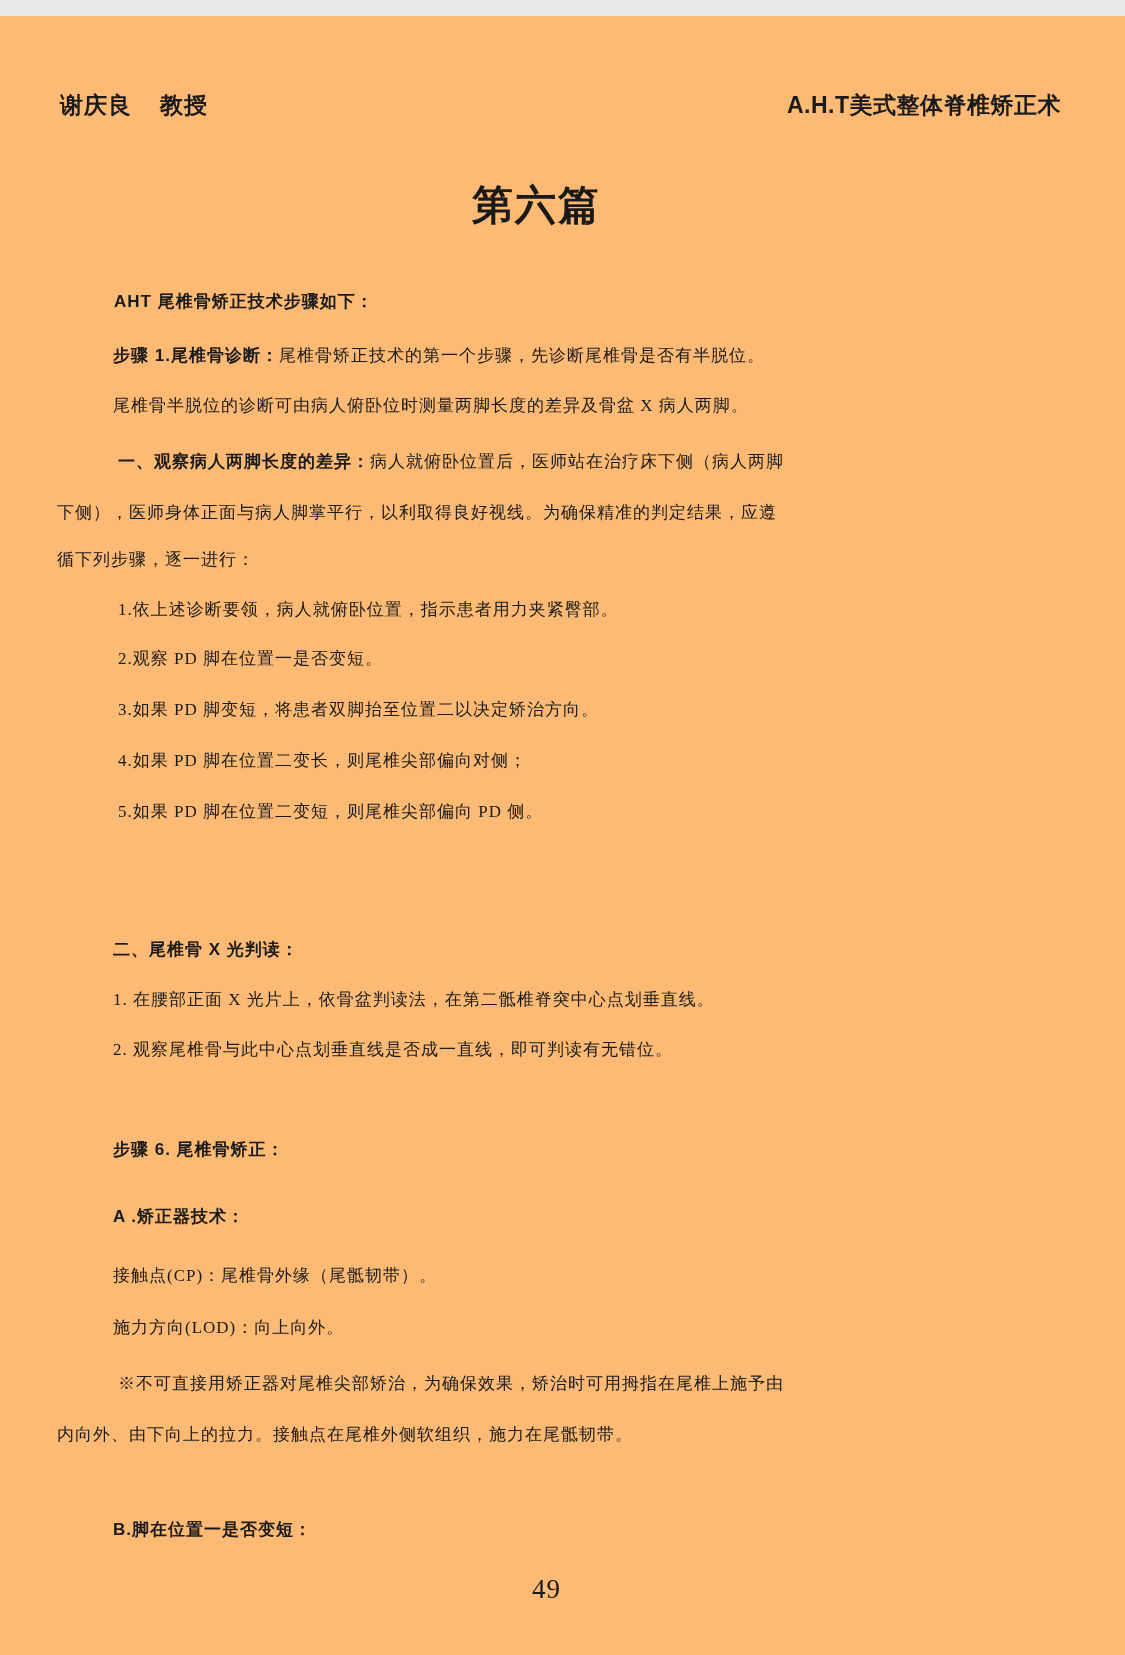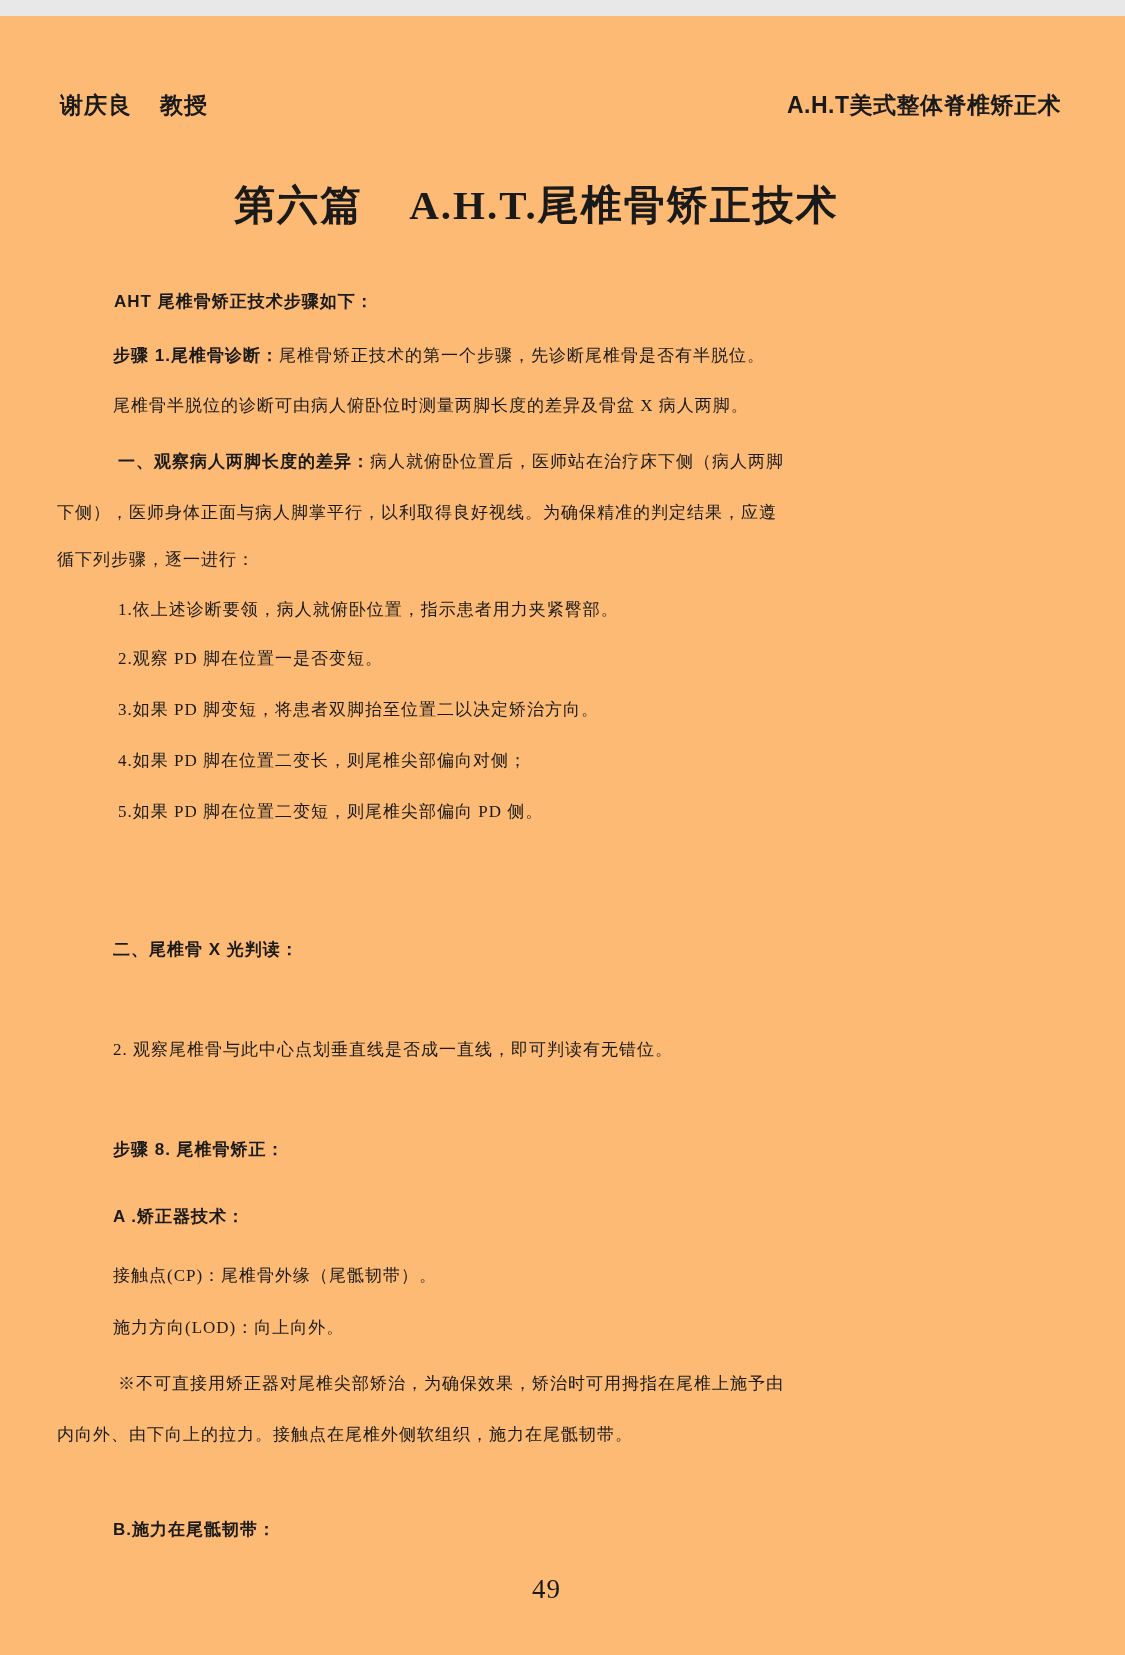--- a/index.html
+++ b/index.html
@@ -50,21 +50,20 @@
 
 <div class="page">
 
   <div class="hdr hdr-left">
     <span>谢庆良</span><span class="gap">教授</span>
   </div>
   <div class="hdr hdr-right">A.H.T美式整体脊椎矫正术</div>
 
   <div class="title-row">
     <span>第六篇</span>
-    <span>A.H.T.尾椎骨矫正技术</span>
   </div>
 
   <div class="line hline" style="left:114px;top:272px;">AHT 尾椎骨矫正技术步骤如下：</div>
 
   <div class="line" style="left:113px;top:326px;">
     <span class="lead">步骤 1.尾椎骨诊断：</span><span>尾椎骨矫正技术的第一个步骤，先诊断尾椎骨是否有半脱位。</span>
   </div>
   <div class="line" style="left:113px;top:376px;">尾椎骨半脱位的诊断可由病人俯卧位时测量两脚长度的差异及骨盆 X 病人两脚。</div>
 
   <div class="line" style="left:118px;top:432px;">
@@ -73,27 +72,28 @@
   <div class="line" style="left:57px;top:483px;">下侧），医师身体正面与病人脚掌平行，以利取得良好视线。为确保精准的判定结果，应遵</div>
   <div class="line" style="left:57px;top:530px;">循下列步骤，逐一进行：</div>
 
   <div class="line" style="left:118px;top:580px;">1.依上述诊断要领，病人就俯卧位置，指示患者用力夹紧臀部。</div>
   <div class="line" style="left:118px;top:629px;">2.观察 PD 脚在位置一是否变短。</div>
   <div class="line" style="left:118px;top:680px;">3.如果 PD 脚变短，将患者双脚抬至位置二以决定矫治方向。</div>
   <div class="line" style="left:118px;top:731px;">4.如果 PD 脚在位置二变长，则尾椎尖部偏向对侧；</div>
   <div class="line" style="left:118px;top:782px;">5.如果 PD 脚在位置二变短，则尾椎尖部偏向 PD 侧。</div>
 
   <div class="line hline" style="left:113px;top:920px;">二、尾椎骨 X 光判读：</div>
+  <div class="line" style="left:113px;top:970px;">1. 在腰部正面 X 光片上，依骨盆判读法，在第二骶椎脊突中心点划垂直线。</div>
   <div class="line" style="left:113px;top:1020px;">2. 观察尾椎骨与此中心点划垂直线是否成一直线，即可判读有无错位。</div>
 
-  <div class="line hline" style="left:113px;top:1120px;">步骤 8. 尾椎骨矫正：</div>
+  <div class="line hline" style="left:113px;top:1120px;">步骤 6. 尾椎骨矫正：</div>
   <div class="line hline" style="left:113px;top:1187px;">A .矫正器技术：</div>
   <div class="line" style="left:113px;top:1246px;text-align:right;">接触点(CP)：尾椎骨外缘（尾骶韧带）。</div>
   <div class="line" style="left:113px;top:1298px;">施力方向(LOD)：向上向外。</div>
   <div class="line" style="left:118px;top:1354px;">※不可直接用矫正器对尾椎尖部矫治，为确保效果，矫治时可用拇指在尾椎上施予由</div>
   <div class="line" style="left:57px;top:1405px;">内向外、由下向上的拉力。接触点在尾椎外侧软组织，施力在尾骶韧带。</div>
-  <div class="line hline" style="left:113px;top:1500px;">B.施力在尾骶韧带：</div>
+  <div class="line hline" style="left:113px;top:1500px;">B.脚在位置一是否变短：</div>
 
   <div class="pagenum">49</div>
 
   <div class="scan-band"></div>
 
 </div>
 
 </body></html>

